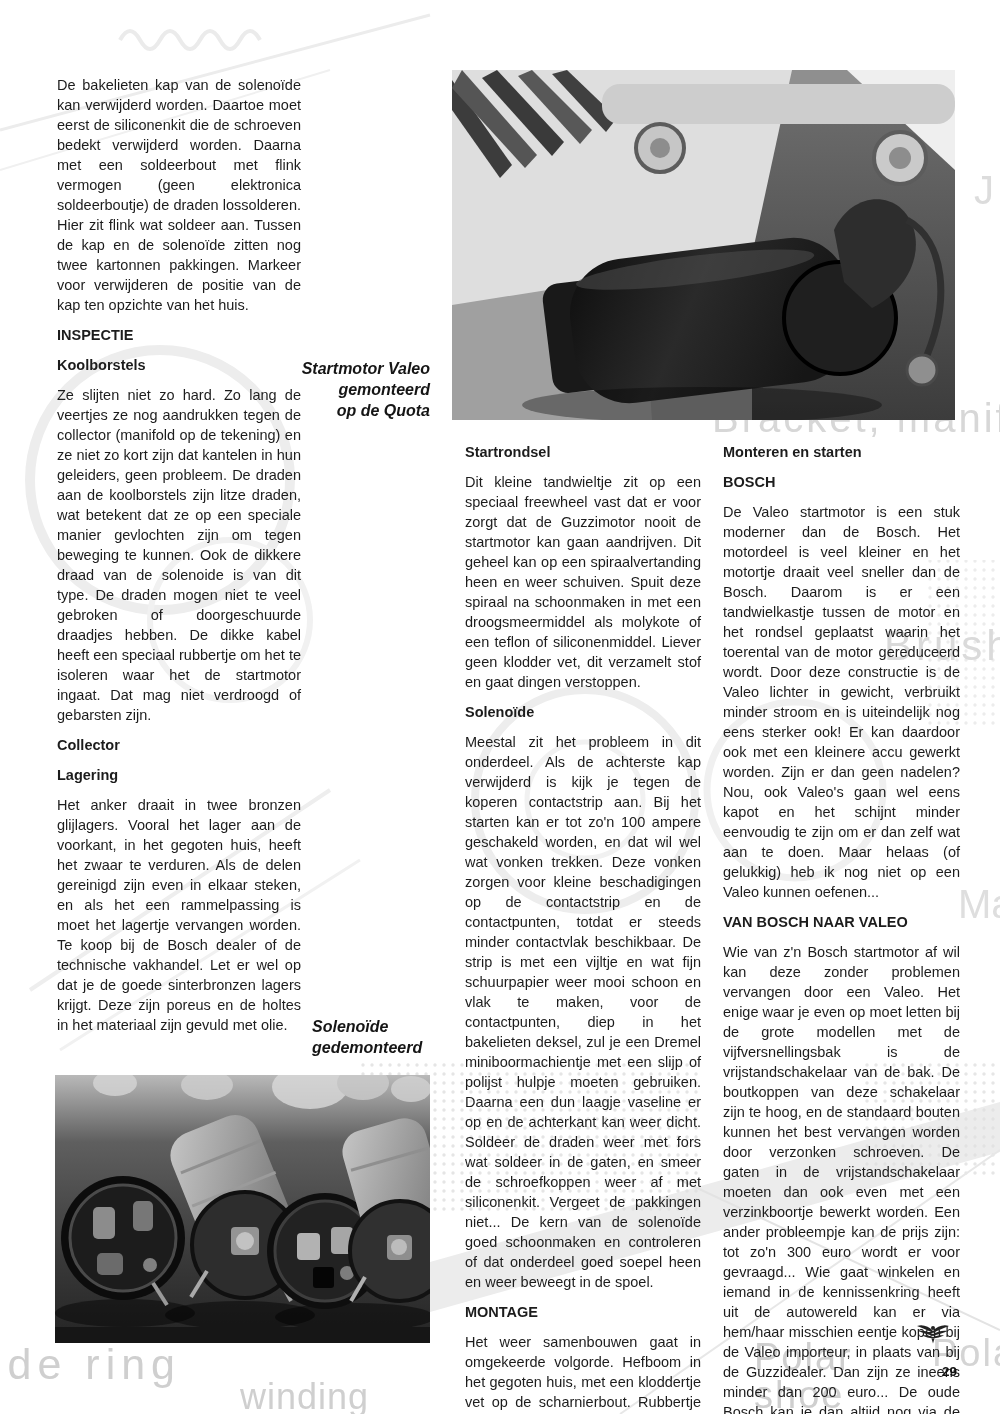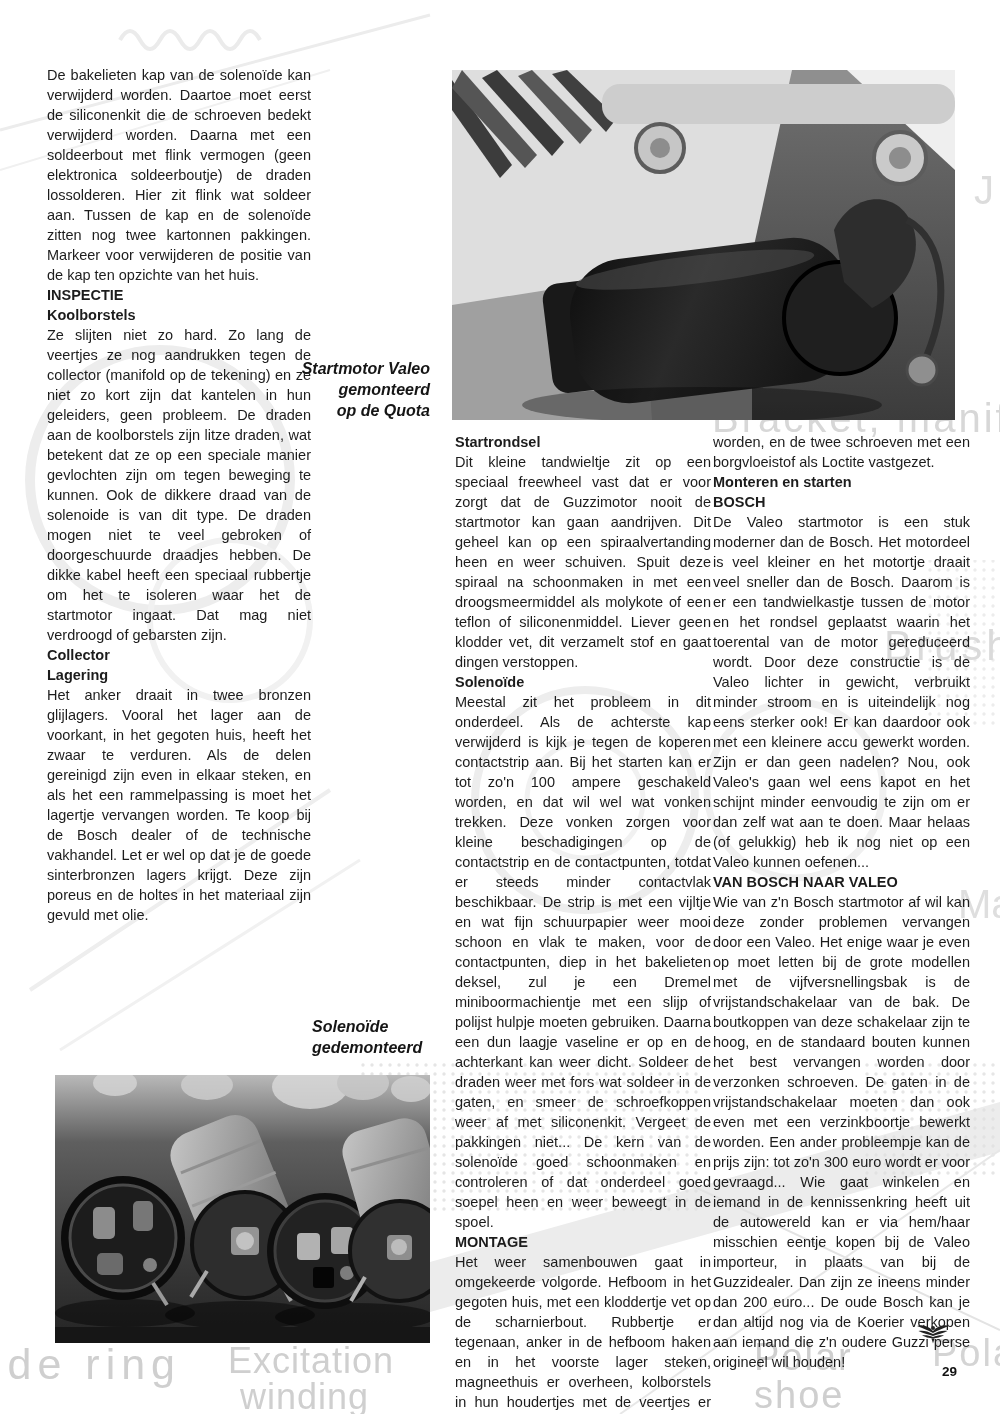--- a/index.html
+++ b/index.html
@@ -18,21 +18,21 @@
   .wm-idering   { left:-8px;   top:1340px; font-size:43px; letter-spacing:6px; color:#cfcfcf; }
   .wm-excit1    { left:228px;  top:1340px; font-size:36px; letter-spacing:1px; color:#cfcfcf; }
   .wm-excit2    { left:240px;  top:1376px; font-size:36px; letter-spacing:1px; color:#cfcfcf; }
   .wm-armature  { left:516px;  top:1334px; font-size:38px; letter-spacing:2px; color:#d2d2d2; }
   .wm-polar1    { left:754px;  top:1336px; font-size:38px; letter-spacing:2px; color:#cfcfcf; }
   .wm-polar2    { left:754px;  top:1374px; font-size:38px; letter-spacing:2px; color:#cfcfcf; }
   .wm-polacut   { left:932px;  top:1332px; font-size:38px; letter-spacing:2px; color:#d4d4d4; }
 
   
   .col { position:absolute; font-size:14.5px; line-height:20px; text-align:justify; }
-  .col p { margin:0; }
+  .col p { margin:10px; }
   .col-1 { left:47px;  top:65px;  width:264px; }
   .col-2 { left:455px; top:432px; width:256px; }
   .col-3 { left:713px; top:432px; width:257px; }
   .h   { font-weight:bold; }
   .sec { margin-top:18px; }
 
   .caption { position:absolute; font-size:16px; line-height:21px; font-weight:bold; font-style:italic; color:#151515; }
   .caption-top { left:290px; top:358px; width:140px; text-align:right; }
   .caption-bottom { left:312px; top:1016px; width:150px; text-align:left; }
 
@@ -71,21 +71,20 @@
     <line x1="680" y1="1180" x2="1000" y2="1330" stroke="#e3e3e3" stroke-width="2"></line>
     <line x1="620" y1="1414" x2="1000" y2="1150" stroke="#e7e7e7" stroke-width="2"></line>
     <path d="M120 40 q10 -18 20 0 q10 18 20 0 q10 -18 20 0 q10 18 20 0 q10 -18 20 0 q10 18 20 0 q10 -18 20 0" fill="none" stroke="#ebebeb" stroke-width="4"></path>
   </svg>
 
   <div class="wm wm-bracket">Bracket, manifold</div>
   <div class="wm wm-j">J</div>
   <div class="wm wm-brush">Brush</div>
   <div class="wm wm-ma">Ma</div>
   <div class="wm wm-idering">ide ring</div>
-  <div class="wm wm-excit1">Excitation</div>
   <div class="wm wm-excit2">winding</div>
   <div class="wm wm-polar1">Polar</div>
   <div class="wm wm-polar2">shoe</div>
   <div class="wm wm-polacut">Polar</div>
 
   <div class="photo photo-top">
     <svg width="503" height="350" viewBox="0 0 503 350">
       <defs>
         <linearGradient id="pt-body" x1="0" y1="0" x2="1" y2="0.3">
           <stop offset="0" stop-color="#0e0e0e"></stop>
@@ -146,21 +145,20 @@
   <div class="col col-2">
     <p class="h">Startrondsel</p>
     <p>Dit kleine tandwieltje zit op een speciaal freewheel vast dat er voor zorgt dat de Guzzimotor nooit de startmotor kan gaan aandrijven. Dit geheel kan op een spiraalvertanding heen en weer schuiven. Spuit deze spiraal na schoonmaken in met een droogsmeermiddel als molykote of een teflon of siliconenmiddel. Liever geen klodder vet, dit verzamelt stof en gaat dingen verstoppen.</p>
     <p class="h sec">Solenoïde</p>
     <p>Meestal zit het probleem in dit onderdeel. Als de achterste kap verwijderd is kijk je tegen de koperen contactstrip aan. Bij het starten kan er tot zo'n 100 ampere geschakeld worden, en dat wil wel wat vonken trekken. Deze vonken zorgen voor kleine beschadigingen op de contactstrip en de contactpunten, totdat er steeds minder contactvlak beschikbaar. De strip is met een vijltje en wat fijn schuurpapier weer mooi schoon en vlak te maken, voor de contactpunten, diep in het bakelieten deksel, zul je een Dremel miniboormachientje met een slijp of polijst hulpje moeten gebruiken. Daarna een dun laagje vaseline er op en de achterkant kan weer dicht. Soldeer de draden weer met fors wat soldeer in de gaten, en smeer de schroefkoppen weer af met siliconenkit. Vergeet de pakkingen niet... De kern van de solenoïde goed schoonmaken en controleren of dat onderdeel goed soepel heen en weer beweegt in de spoel.</p>
     <p class="h sec">MONTAGE</p>
     <p>Het weer samenbouwen gaat in omgekeerde volgorde. Hefboom in het gegoten huis, met een kloddertje vet op de scharnierbout. Rubbertje er tegenaan, anker in de hefboom haken en in het voorste lager steken, magneethuis er overheen, kolborstels in hun houdertjes met de veertjes er tegenaan, blikken kap er over. Dan een klodder vet op het achterste lager, en het afdekkapje er overheen met de shims en de C-veer. Daarna kan de solenoïde over de bovenkant van de hefboom gehaakt</p>
   </div>
 
   <div class="col col-3">
-    <p>worden, en de twee schroeven met een borgvloeistof als Loctite vastgezet.</p>
     <p class="h sec">Monteren en starten</p>
     <p class="h">BOSCH</p>
     <p>De Valeo startmotor is een stuk moderner dan de Bosch. Het motordeel is veel kleiner en het motortje draait veel sneller dan de Bosch. Daarom is er een tandwielkastje tussen de motor en het rondsel geplaatst waarin het toerental van de motor gereduceerd wordt. Door deze constructie is de Valeo lichter in gewicht, verbruikt minder stroom en is uiteindelijk nog eens sterker ook! Er kan daardoor ook met een kleinere accu gewerkt worden. Zijn er dan geen nadelen? Nou, ook Valeo's gaan wel eens kapot en het schijnt minder eenvoudig te zijn om er dan zelf wat aan te doen. Maar helaas (of gelukkig) heb ik nog niet op een Valeo kunnen oefenen...</p>
     <p class="h sec">VAN BOSCH NAAR VALEO</p>
     <p>Wie van z'n Bosch startmotor af wil kan deze zonder problemen vervangen door een Valeo. Het enige waar je even op moet letten bij de grote modellen met de vijfversnellingsbak is de vrijstandschakelaar van de bak. De boutkoppen van deze schakelaar zijn te hoog, en de standaard bouten kunnen het best vervangen worden door verzonken schroeven. De gaten in de vrijstandschakelaar moeten dan ook even met een verzinkboortje bewerkt worden. Een ander probleempje kan de prijs zijn: tot zo'n 300 euro wordt er voor gevraagd... Wie gaat winkelen en iemand in de kennissenkring heeft uit de autowereld kan er via hem/haar misschien eentje kopen bij de Valeo importeur, in plaats van bij de Guzzidealer. Dan zijn ze ineens minder dan 200 euro... De oude Bosch kan je dan altijd nog via de Koerier verkopen aan iemand die z'n oudere Guzzi perse origineel wil houden!</p>
   </div>
 
   <div class="caption caption-bottom">
     <div>Solenoïde</div>
     <div>gedemonteerd</div>

